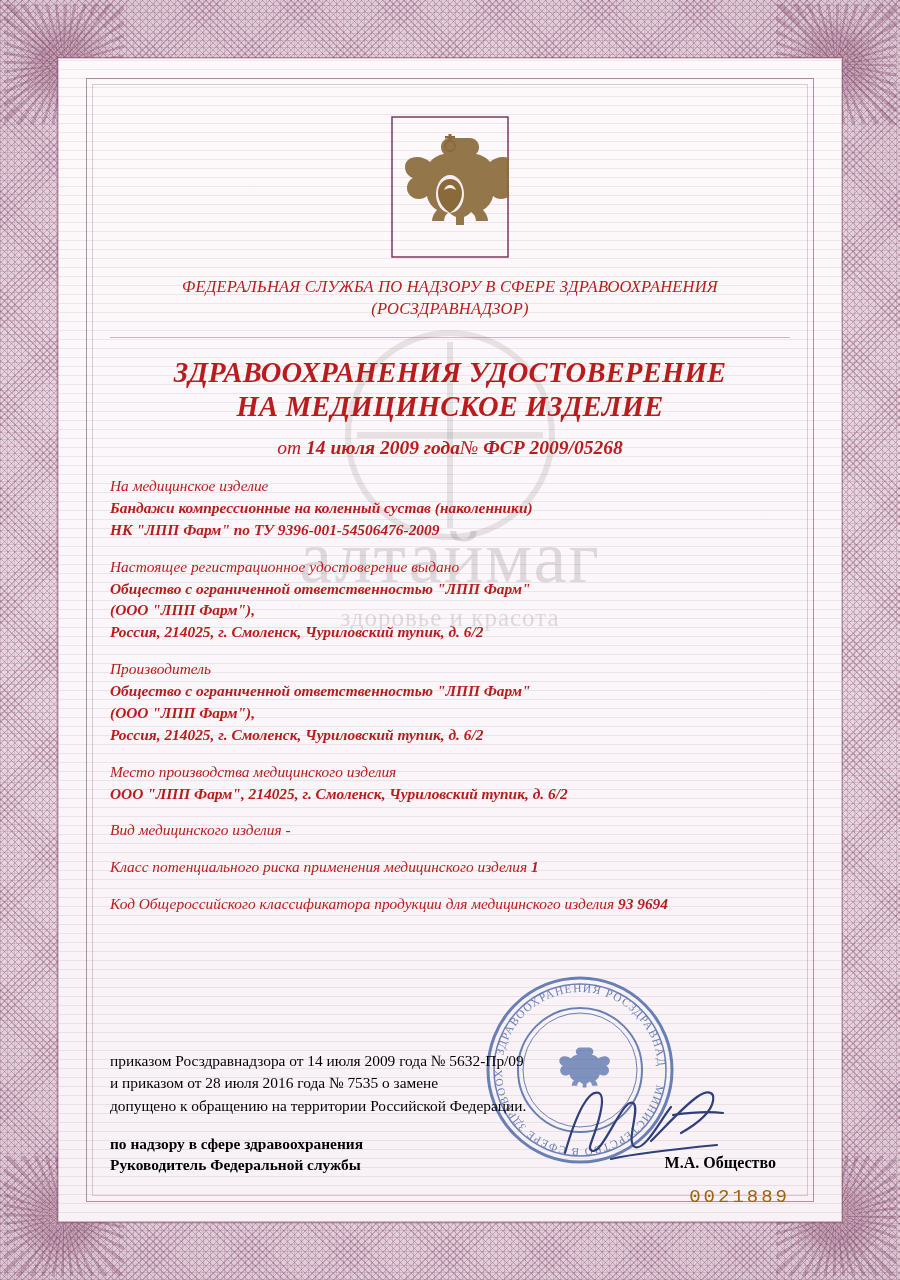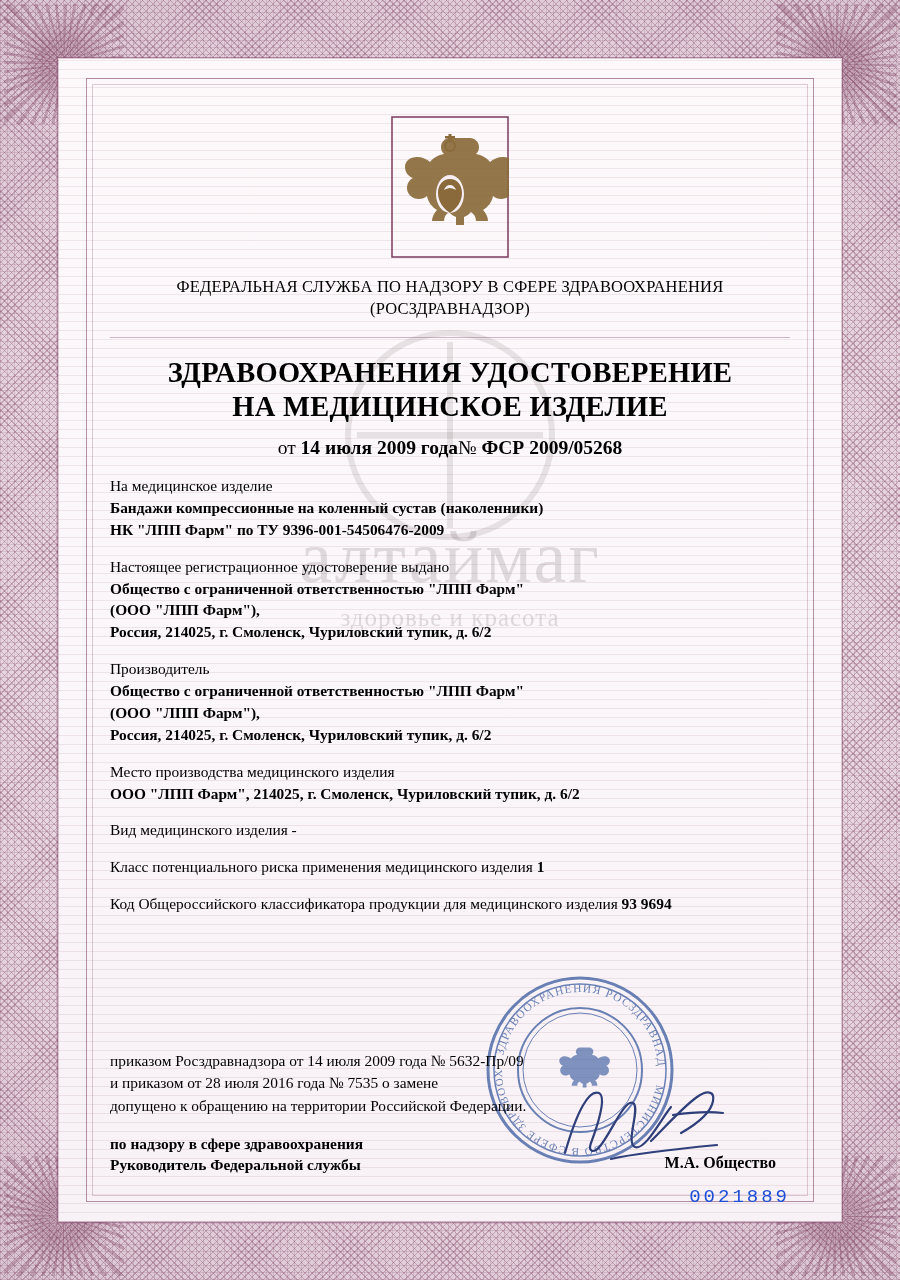--- a/index.html
+++ b/index.html
@@ -102,21 +102,22 @@
   .wm-circle::before { left: 50%; top: 6px; bottom: 6px; width: 6px; transform: translateX(-50%); }
   .wm-circle::after { top: 50%; left: 6px; right: 6px; height: 6px; transform: translateY(-50%); }
 
   
   .content {
     position: absolute;
     left: 110px;
     right: 110px;
     top: 96px;
     z-index: 5;
-    color: #000000;
+    color: #b91c1c;
+    font-style: italic;
   }
 
   .emblem-wrap {
     display: flex;
     justify-content: center;
     margin-top: 20px;
   }
   .emblem {
     width: 118px;
     height: 142px;
@@ -182,21 +183,21 @@
     align-items: flex-end;
   }
   .sign-title { font-weight: bold; line-height: 1.4; }
   .sign-name { font-weight: bold; font-size: 16px; padding-bottom: 2px;}
 
   .serial {
     position: absolute;
     right: 110px;
     bottom: 72px;
     z-index: 6;
-    color: #1d4ed8;
+    color: #a16207;
     font-family: "Liberation Mono", monospace;
     font-size: 19px;
     letter-spacing: 3px;
     text-align: center;
   }
 
   
   .stamp {
     position: absolute;
     left: 480px;

